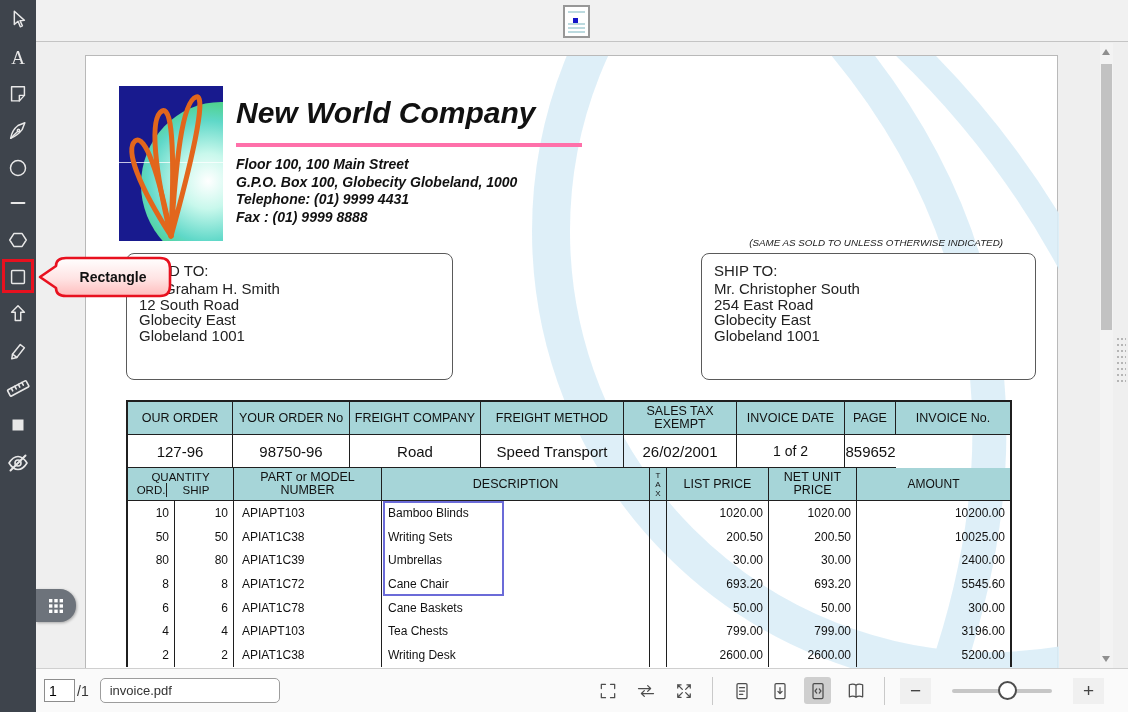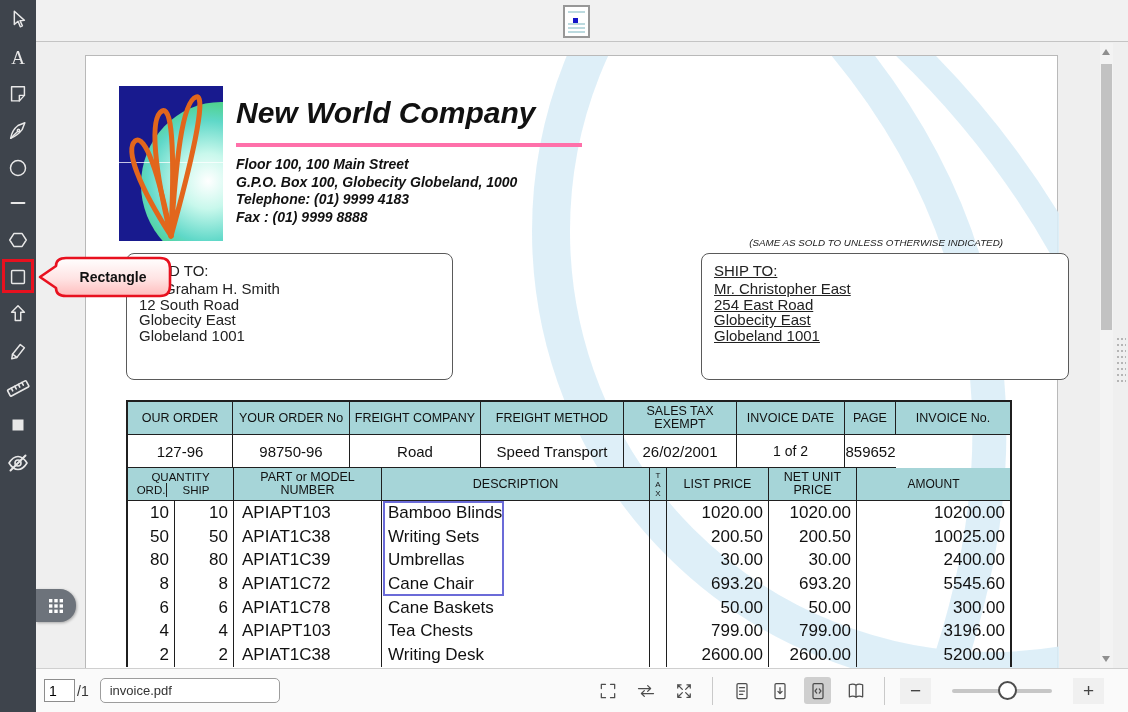--- a/index.html
+++ b/index.html
@@ -40,42 +40,42 @@
   .pinkline { position:absolute; left:150px; top:87px; width:346px; height:4px; background:#ff70aa; z-index:2; }
   .addr { position:absolute; left:150px; top:100px; font-size:14px; font-weight:bold; font-style:italic;
     line-height:17.7px; color:#111; z-index:2; }
 
   .ship-note { position:absolute; left:615px; top:181px; width:302px; text-align:right; font-size:9.8px;
     font-style:italic; color:#222; z-index:2; }
 
   .addr-box { position:absolute; top:197px; height:127px; border:1px solid #5a5a5a; border-radius:8px;
     background:#fff; padding:9px 12px; font-size:15px; line-height:15.8px; color:#222; z-index:2; }
   .sold-box { left:40px; width:327px; }
-  .shipto-box { left:615px; width:368px;text-decoration:underline; }
+  .shipto-box { left:615px; width:335px; }
   .addr-box .lbl { margin-bottom:2px; }
 
   
   .itable { position:absolute; left:40px; top:344px; z-index:2; border:2px solid #1f1f1f; border-bottom:none; background:transparent; }
   .grid { display:grid; }
   .g1 { grid-template-columns:105px 117px 131px 143px 113px 108px 51px 114px; }
   .g2 { grid-template-columns:47px 59px 148px 268px 17px 102px 88px 153px; }
   .c { display:flex; align-items:center; justify-content:center; border-right:1px solid #1f1f1f;
     font-size:15px; color:#111; overflow:hidden; }
   .c.last { border-right:none; }
   .hdr { background:#a6d5d8; font-size:12.5px; line-height:13px; text-align:center; border-bottom:1px solid #1f1f1f; }
   .h1 .c { height:33px; }
   .val .c { height:33px; border-bottom:1px solid #1f1f1f; background:transparent; }
   .h2 .c { height:33px; }
   .qty-cell { flex-direction:column; justify-content:center; padding:8px; }
   .qty-top { font-size:11.5px; line-height:12px; }
   .qty-bottom { display:flex; width:100%; font-size:11.5px; line-height:14px; }
   .qty-bottom .qb1 { width:31px; border-right:1px solid #1f1f1f; text-align:center; }
   .qty-bottom .qb2 { flex:1; text-align:center; }
   .taxv { font-size:8px; line-height:9px; word-break:break-all; padding:0 4px; text-align:center; }
-  .body .c { height:23.7px; font-size:17px; }
+  .body .c { height:23.7px; font-size:12px; }
   .num { justify-content:flex-end; padding-right:5px; }
   .txt { justify-content:flex-start; padding-left:8px; }
   .txtd { justify-content:flex-start; padding-left:6px; }
 
   .annot { position:absolute; left:297px; top:445px; width:121px; height:95px; border:2px solid #6b6bd8; z-index:6; }
 
   
   .tooltip { position:absolute; left:36px; top:255px; z-index:40; }
   .tooltip text { font-family:"Liberation Sans",sans-serif; font-size:14px; font-weight:bold; fill:#111; }
 
@@ -233,37 +233,37 @@
           <path d="M52 150 C 57 76, 63 16, 77 11 C 89 7, 71 82, 52 150"></path>
         </g>
       </svg>
     </div>
 
     <div class="company">New World Company</div>
     <div class="pinkline"></div>
     <div class="addr">
       <div>Floor 100, 100 Main Street</div>
       <div>G.P.O. Box 100, Globecity Globeland, 1000</div>
-      <div>Telephone: (01) 9999 4183</div>
+      <div>Telephone: (01) 9999 4431</div>
       <div>Fax : (01) 9999 8888</div>
     </div>
 
     <div class="ship-note">(SAME AS SOLD TO UNLESS OTHERWISE INDICATED)</div>
 
     <div class="addr-box sold-box">
       <div class="lbl">SOLD TO:</div>
       <div>Mr. Graham H. Smith</div>
       <div>12 South Road</div>
       <div>Globecity East</div>
       <div>Globeland 1001</div>
     </div>
 
     <div class="addr-box shipto-box">
       <div class="lbl">SHIP TO:</div>
-      <div>Mr. Christopher East</div>
+      <div>Mr. Christopher South</div>
       <div>254 East Road</div>
       <div>Globecity East</div>
       <div>Globeland 1001</div>
     </div>
 
     <div class="itable">
       <div class="grid g1 h1">
         <div class="c hdr">OUR ORDER</div>
         <div class="c hdr">YOUR ORDER No</div>
         <div class="c hdr">FREIGHT COMPANY</div>

